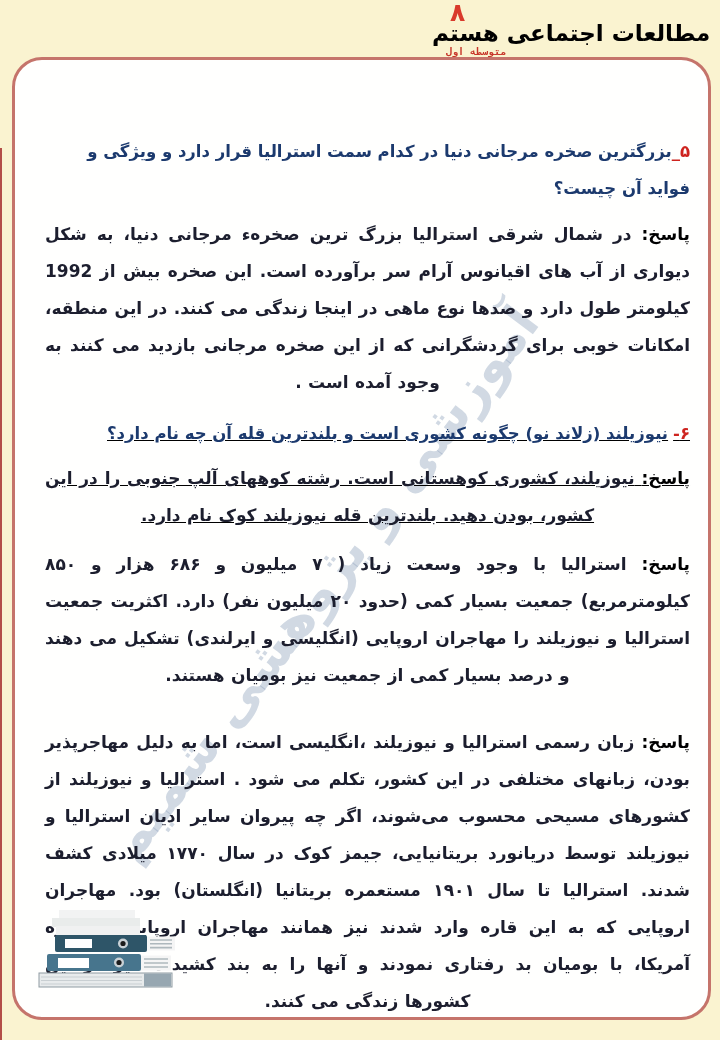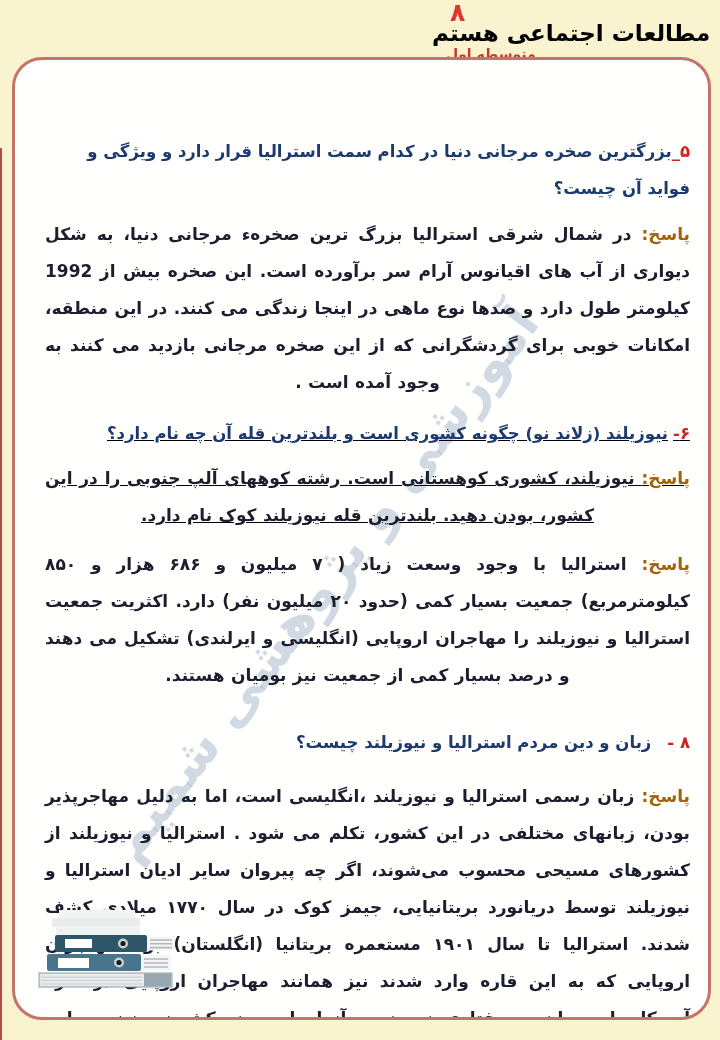--- a/index.html
+++ b/index.html
@@ -21,21 +21,21 @@
     position:absolute;left:18px;top:-2px;
     color:#D93A2B;font-size:25px;font-weight:bold;line-height:1;
   }
   .logo-title{
     position:absolute;right:0;top:18px;width:100%;
     color:#000000;font-size:23px;font-weight:bold;white-space:nowrap;
     text-align:left;
   }
   .logo-subtitle{
     position:absolute;left:14px;top:44px;
-    color:#C8372B;font-size:14px;font-weight:bold;
+    color:#C8372B;font-size:10px;font-weight:bold;font-family:Liberation Mono, monospace;
   }
   
   .card{
     position:absolute;left:12px;top:57px;width:699px;height:963px;
     background:#FFFFFE;border:3px solid #C5746B;border-radius:30px;
     box-sizing:border-box;overflow:hidden;
   }
   .watermark{
     position:absolute;left:-42px;top:493px;width:700px;
     text-align:center;direction:rtl;white-space:nowrap;
@@ -53,21 +53,21 @@
   .question{
     text-align:right;
     color:#1C3A6E;font-size:16.5px;font-weight:bold;
   }
   .qnum{color:#CE241F;font-weight:bold;text-align:right;}
   .answer{
     text-align:justify;text-align-last:center;
     color:#1C1E2E;font-size:17px;font-weight:bold;
     word-spacing:.5px;
   }
-  .alabel{color:#a16207;}
+  .alabel{color:#000000;}
   .qa-6{margin-top:14px;text-decoration:underline;}
   .qa-7{margin-top:12px;}
   .qa-8{margin-top:30px;}
   .qa-5 .answer{margin-top:9px;}
   .qa-6 .answer{margin-top:8px;}
   .qa-7 .answer{margin-top:0;}
   .qa-8 .answer{margin-top:17px;}
   .qa-6 .qnum{margin-left:5px;}
   .qa-8 .qnum{margin-left:16px;}
   
@@ -98,21 +98,20 @@
     <section class="qa qa-6">
       <p class="question"><span class="qnum">۶-</span><span>نیوزیلند (زلاند نو) چگونه کشوری است و بلندترین قله آن چه نام دارد؟</span></p>
       <p class="answer"><span class="alabel">پاسخ:</span> <span>نیوزیلند، کشوری کوهستانی است. رشته کوههای آلپ جنوبی را در این کشور، بودن دهید. بلندترین قله نیوزیلند کوک نام دارد.</span></p>
     </section>
 
     <section class="qa qa-7">
       <p class="answer"><span class="alabel">پاسخ:</span> <span>استرالیا با وجود وسعت زیاد ( ۷ میلیون و ۶۸۶ هزار و ۸۵۰ کیلومترمربع) جمعیت بسیار کمی (حدود ۲۰ میلیون نفر) دارد. اکثریت جمعیت استرالیا و نیوزیلند را مهاجران اروپایی (انگلیسی و ایرلندی) تشکیل می دهند و درصد بسیار کمی از جمعیت نیز بومیان هستند.</span></p>
     </section>
 
     <section class="qa qa-8">
-      <p class="question"><span class="qnum">۸ -</span><span>زبان و دین مردم استرالیا و نیوزیلند چیست؟</span></p>
       <p class="answer"><span class="alabel">پاسخ:</span> <span>زبان رسمی استرالیا و نیوزیلند ،انگلیسی است، اما به دلیل مهاجرپذیر بودن، زبانهای مختلفی در این کشور، تکلم می شود . استرالیا و نیوزیلند از کشورهای مسیحی محسوب می‌شوند، اگر چه پیروان سایر ادیان استرالیا و نیوزیلند توسط دریانورد بریتانیایی، جیمز کوک در سال ۱۷۷۰ میلادی کشف شدند. استرالیا تا سال ۱۹۰۱ مستعمره بریتانیا (انگلستان) بود. مهاجران اروپایی که به این قاره وارد شدند نیز همانند مهاجران اروپایی در قاره آمریکا، با بومیان بد رفتاری نمودند و آنها را به بند کشیدند. نیز در این کشورها زندگی می کنند.</span></p>
     </section>
 
   </div>
 
   <svg class="books" viewBox="0 0 180 90" xmlns="http://www.w3.org/2000/svg" aria-hidden="true" style="top: 845px;">
 
     <rect x="32" y="5" width="76" height="9" fill="#F2F3F3"></rect>
     <rect x="25" y="13" width="88" height="9" fill="#E9ECEB"></rect>
     <rect x="29" y="21" width="84" height="9" fill="#F0F1F1"></rect>

